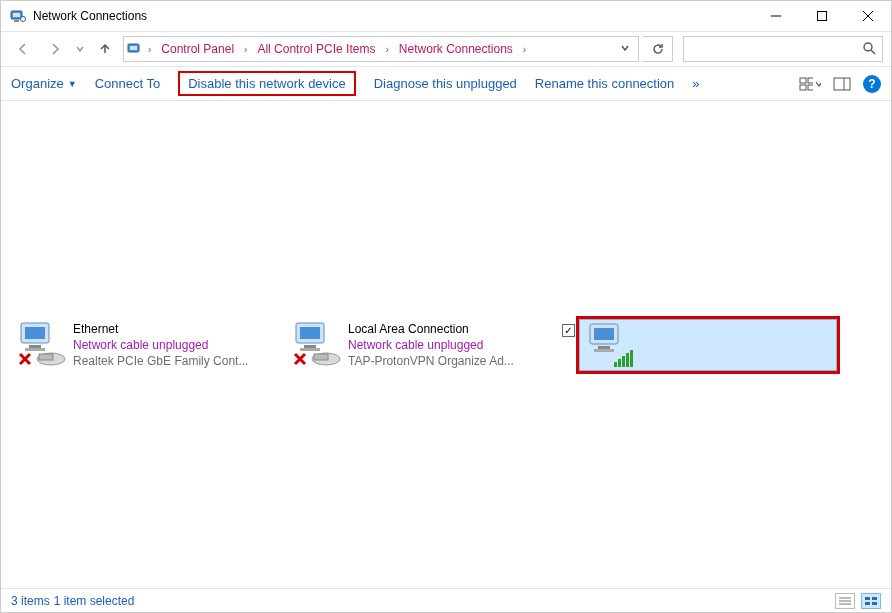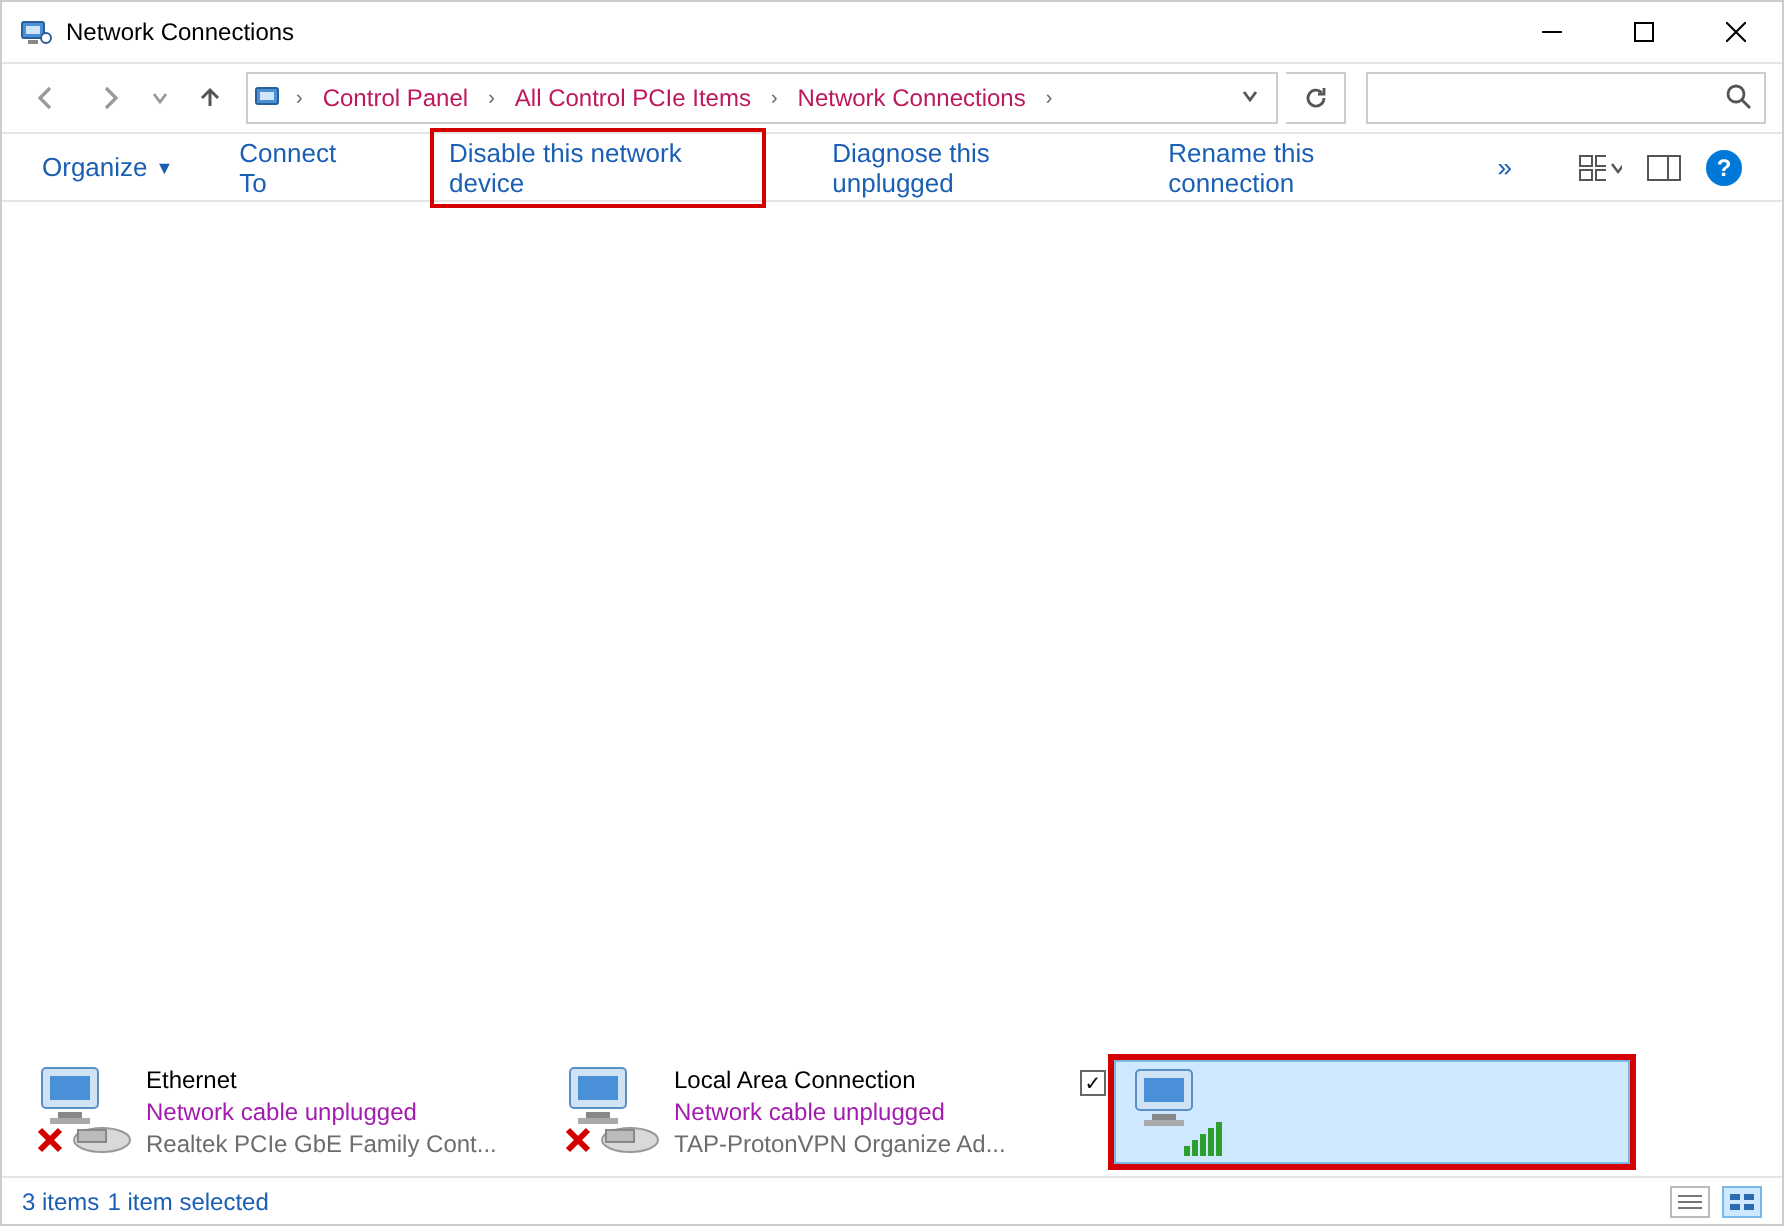--- a/index.html
+++ b/index.html
@@ -61,36 +61,36 @@
     width:30px; height:26px; border:1px solid #ccc; border-left:none;
     display:flex; align-items:center; justify-content:center; color:#555;
   }
   .searchbox {
     width:200px; height:26px; border:1px solid #ccc; margin-left:6px;
     display:flex; align-items:center; padding:0 6px; color:#888;
   }
   .searchbox .sicon { margin-left:auto; color:#555; }
   
   .toolbar {
-    height:34px; display:flex; align-items:center; padding:0 20px; gap:33px;
+    height:34px; display:flex; align-items:center; padding:0 10px; gap:18px;
     border-bottom:1px solid #e5e5e5;
     background:#fff;
   }
   .toolbar .tbtn { color:#1a5fb4; font-size:13px; display:flex; align-items:center; gap:4px;}
   .toolbar .tbtn .drop { font-size:9px; color:#1a5fb4;}
   .toolbar .highlight { border:2px solid #d40000; padding:3px 8px; }
   .toolbar .rightcluster { margin-left:auto; display:flex; align-items:center; gap:10px;}
   .toolbar .sqbtn { width:22px; height:22px; display:flex; align-items:center; justify-content:center; color:#555;}
   .helpbtn {
     width:18px; height:18px; border-radius:50%; background:#0078d7; color:#fff;
     display:flex; align-items:center; justify-content:center; font-weight:bold; font-size:12px;
   }
   
   .content {
-    flex:1; padding:6px 10px; display:flex; gap:6px; align-items:flex-end;
+    flex:1; padding:6px 10px; display:flex; gap:17px; align-items:center;
     overflow:auto;
   }
   .conn {
     width:258px; height:52px; display:flex; align-items:flex-start; padding:2px 4px;
     position:relative;
   }
   .conn.selected {
     background:#cde8ff; border:1px solid #7ab8e6;
   }
   .conn.hl { outline:3px solid #d40000; outline-offset:0; }

